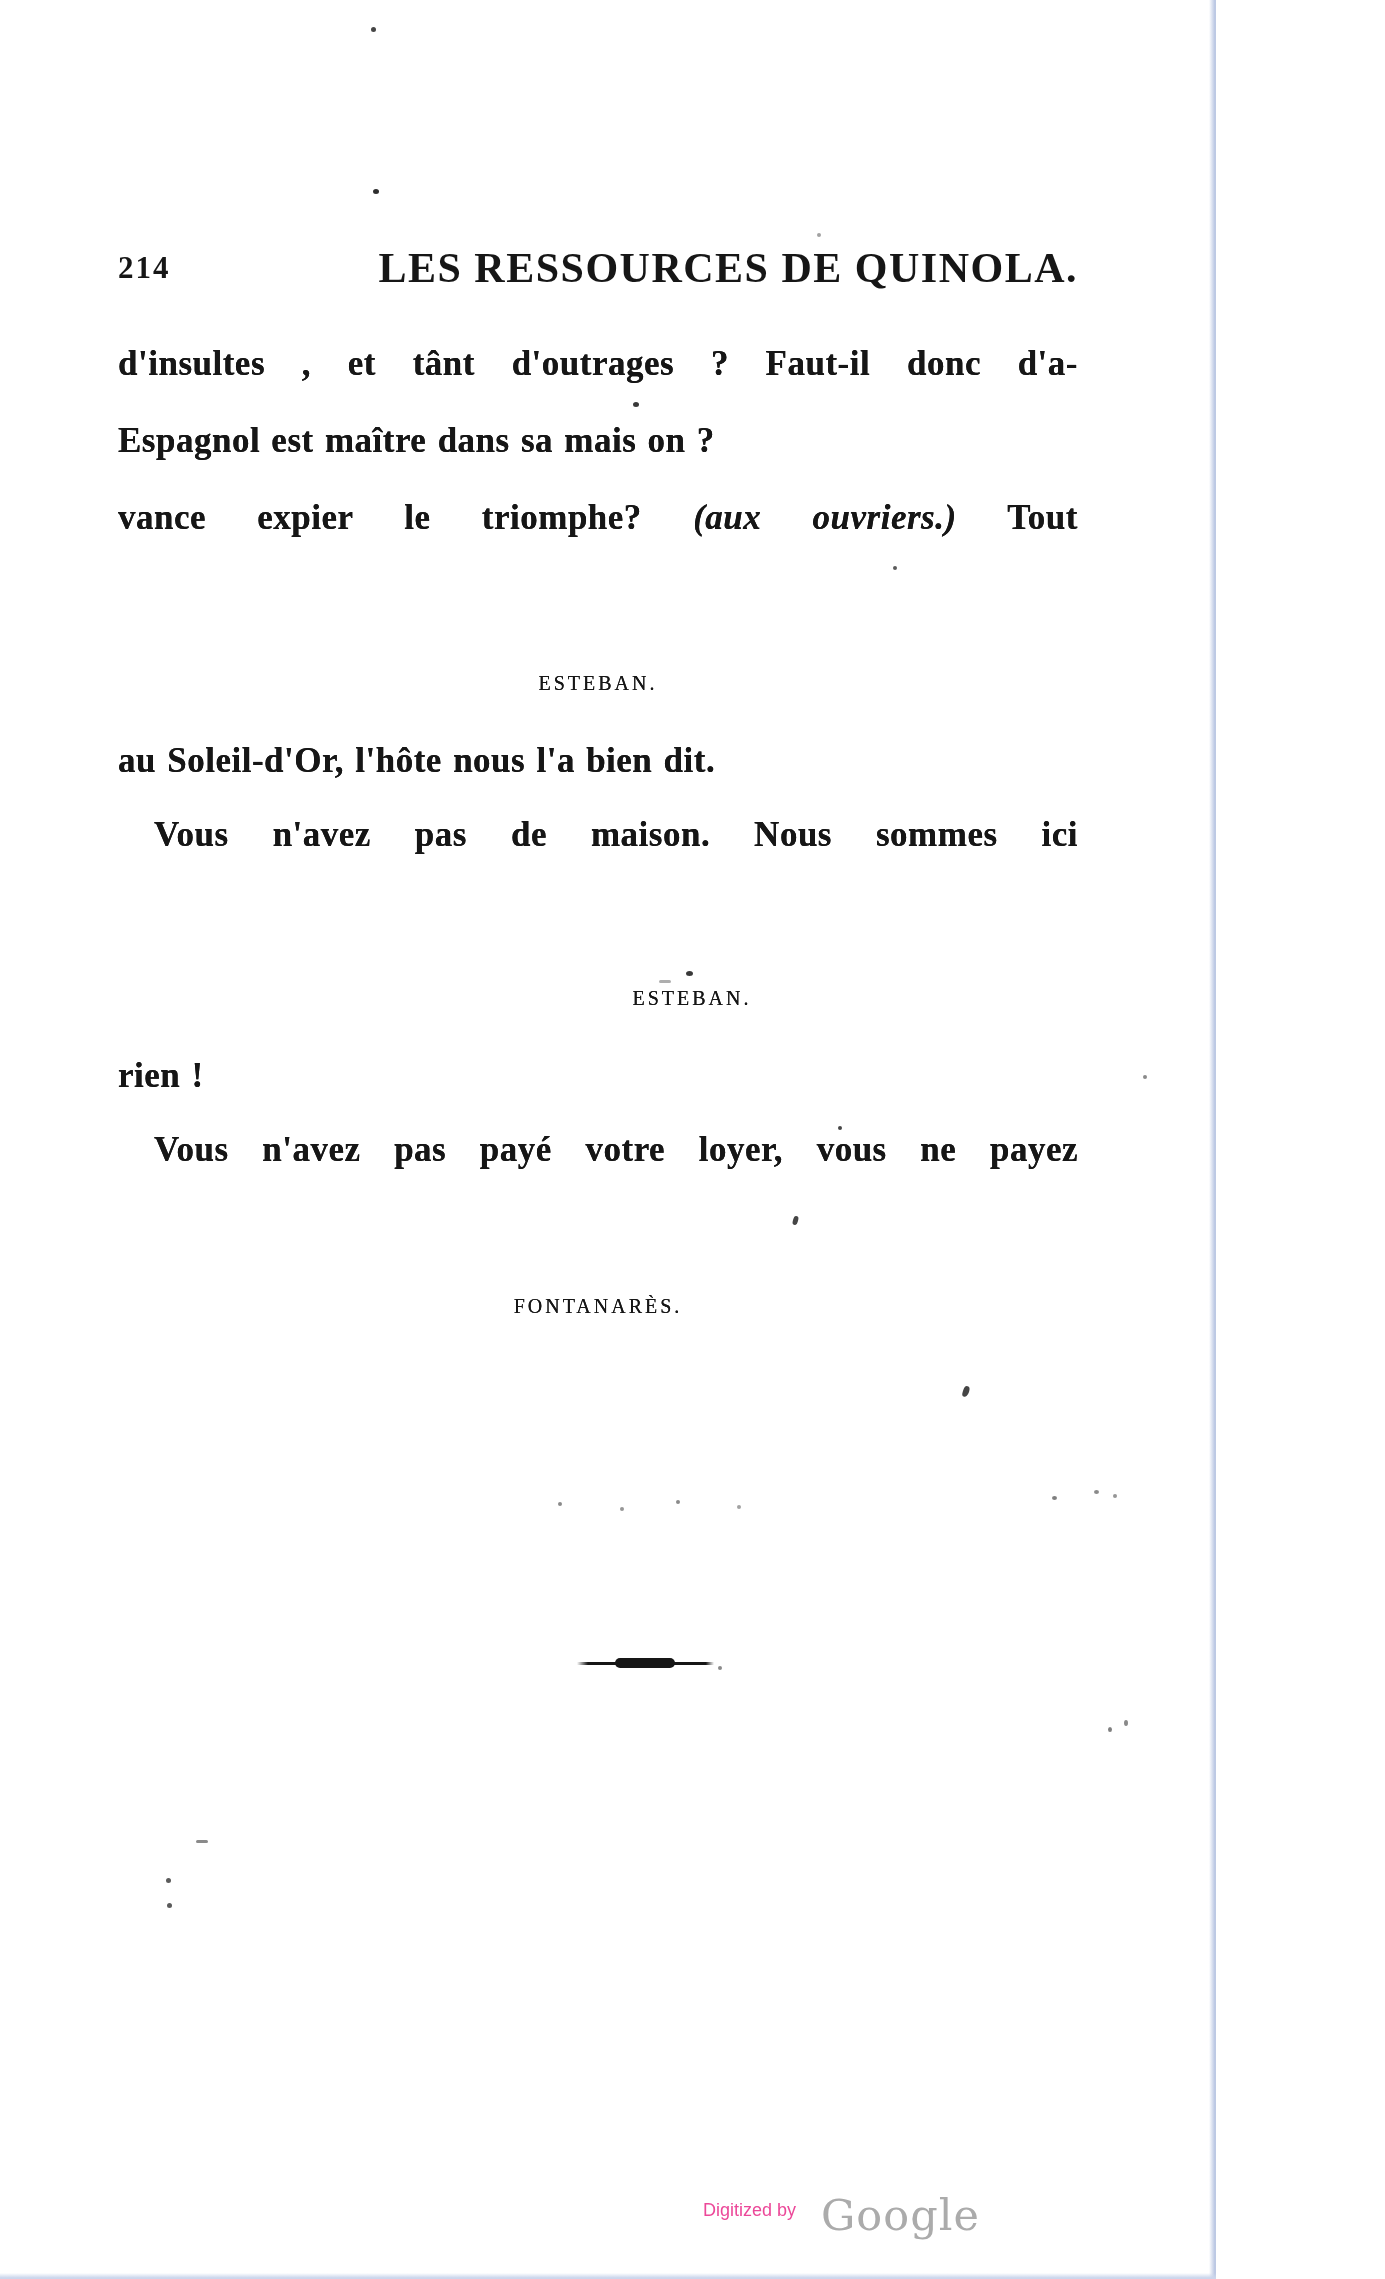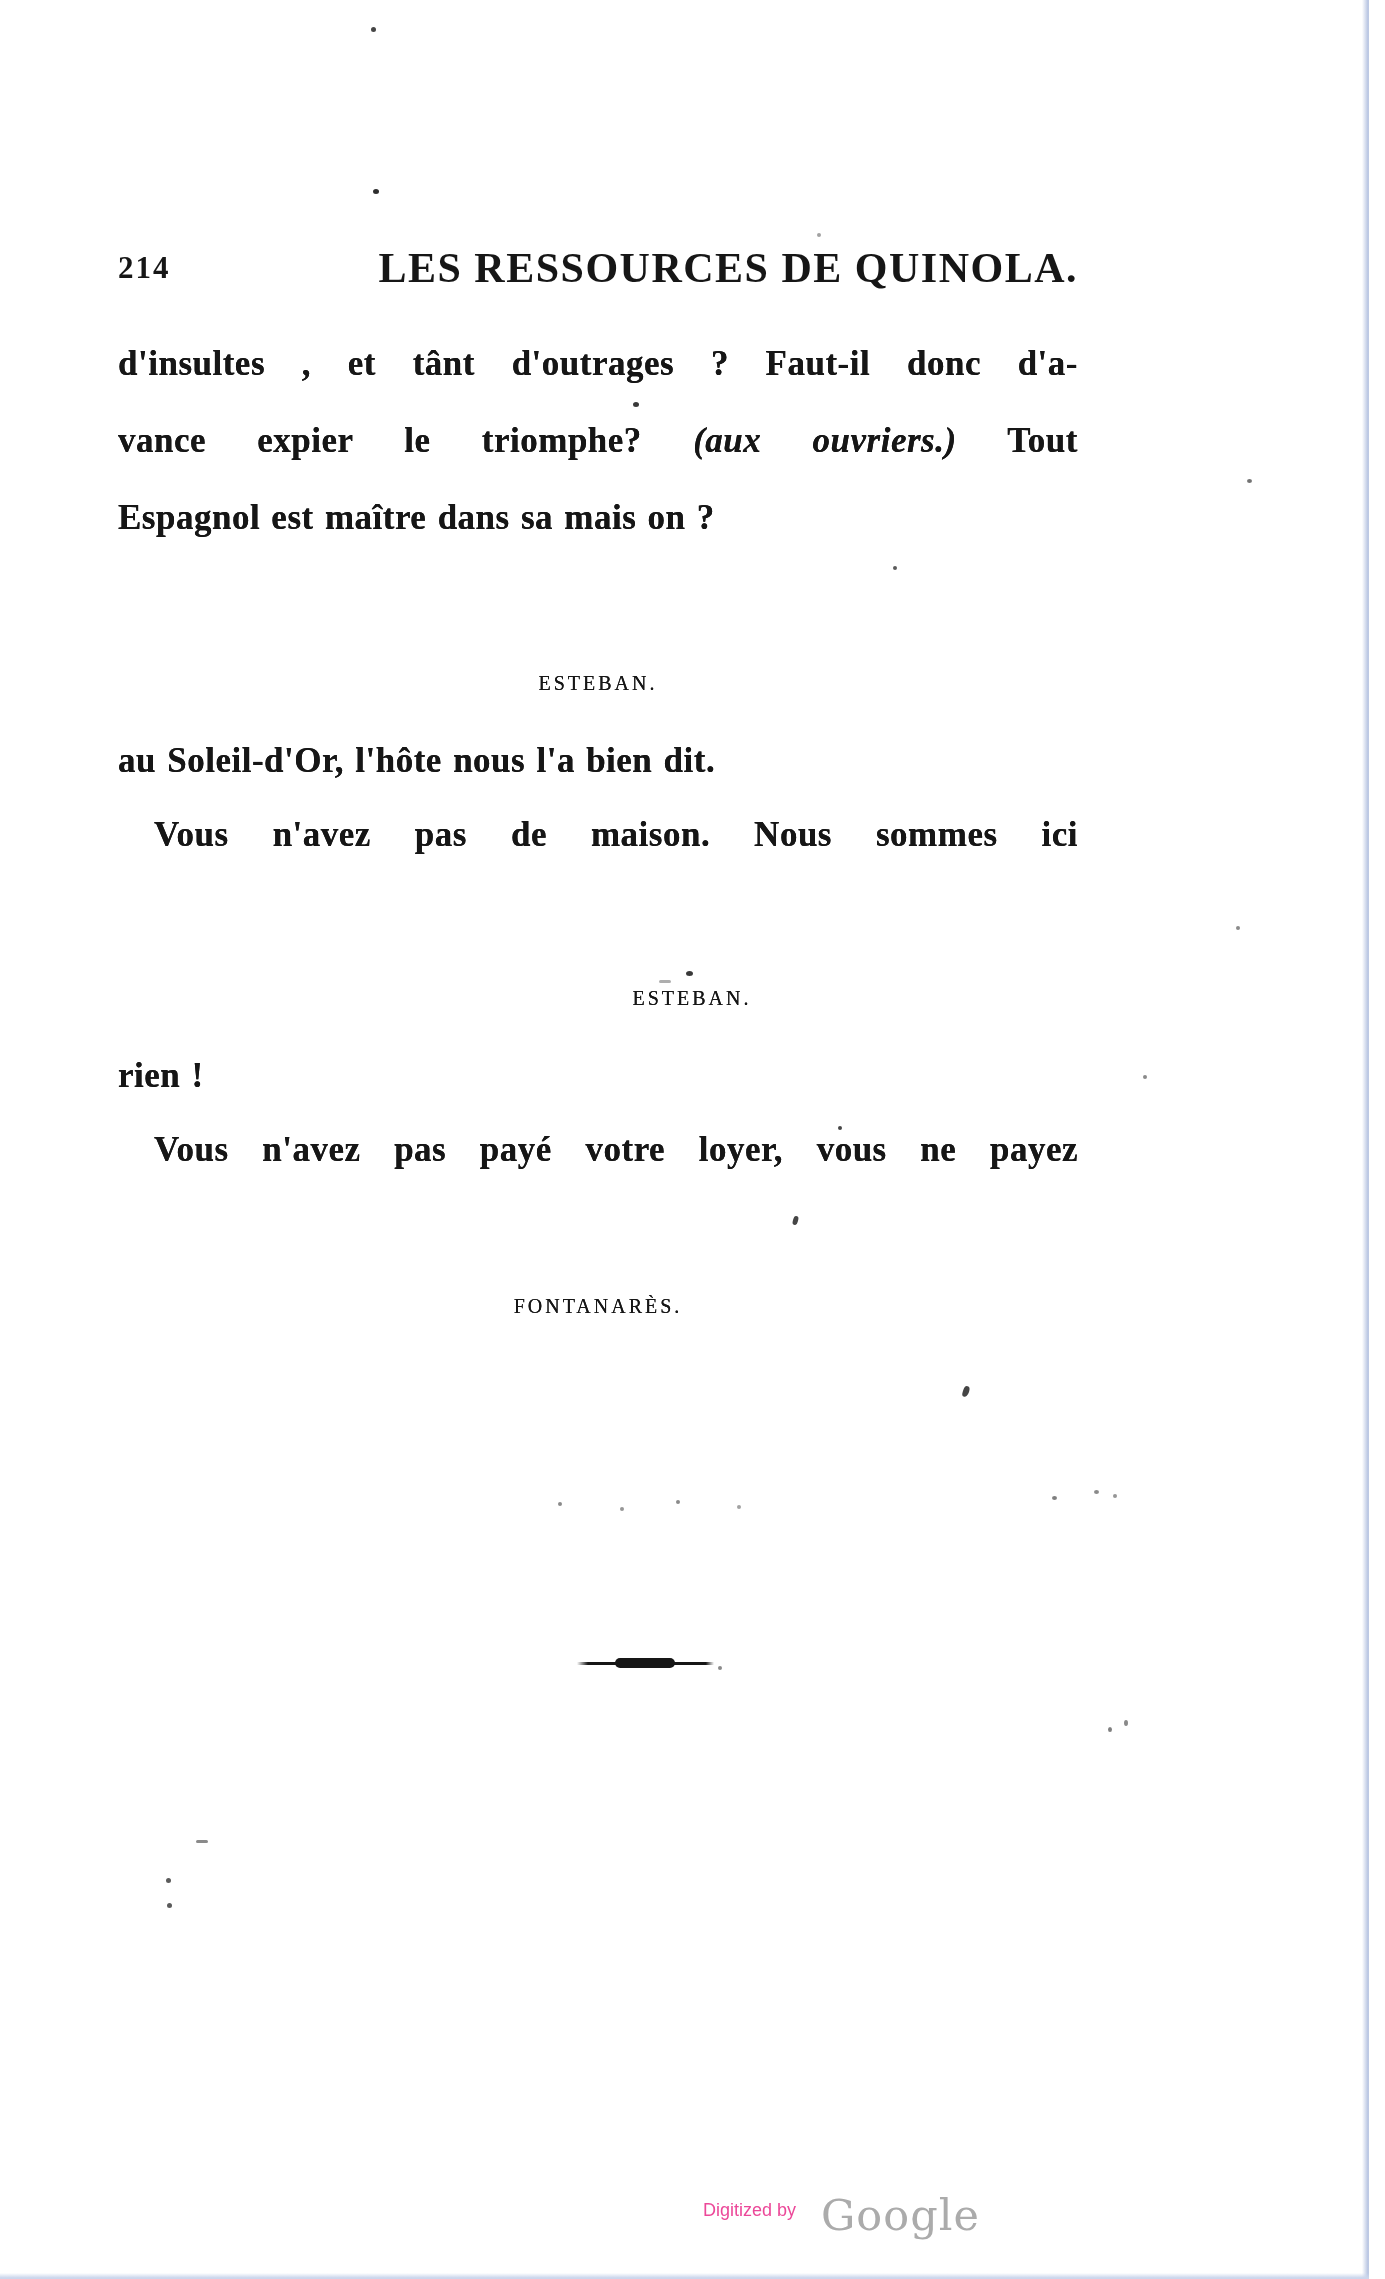--- a/index.html
+++ b/index.html
@@ -1,18 +1,18 @@
 <!DOCTYPE html>
 <html><head>
 <meta charset="utf-8">
 <style>
   html,body{margin:0;padding:0;background:#ffffff;}
   .page{
     position:relative;
-    width:1369px;height:2279px;
+    width:1216px;height:2279px;
     background:#ffffff;
     overflow:hidden;
     font-family:"Liberation Serif","DejaVu Serif",serif;
     color:#161616;
   }
   
   .running-head{position:absolute;top:246px;left:118px;width:960px;height:44px;line-height:44px;}
   .pageno{position:absolute;left:0;top:0;font-size:31px;font-weight:700;letter-spacing:2px;}
   .title{display:block;text-align:right;font-size:42px;font-weight:700;letter-spacing:1.5px;white-space:nowrap;}
   
@@ -57,22 +57,22 @@
 
 <div class="page">
 
   <div class="running-head">
     <span class="pageno">214</span>
     <span class="title">LES RESSOURCES DE QUINOLA.</span>
   </div>
 
   <div class="para p1" style="top:325px;">
     <div class="tline just">d'insultes , et tânt d'outrages ? Faut-il donc d'a-</div>
+    <div class="tline">Espagnol est maître dans sa mais on ?</div>
     <div class="tline just"><span>vance expier le triomphe? </span><span class="it">(aux ouvriers.)</span><span> Tout</span></div>
-    <div class="tline">Espagnol est maître dans sa mais on ?</div>
   </div>
 
   <div class="speaker" style="top:623px;">ESTEBAN.</div>
   <div class="para p2" style="top:724px;">
     <div class="tline">au Soleil-d'Or, l'hôte nous l'a bien dit.</div>
     <div class="tline just ind">Vous n'avez pas de maison. Nous sommes ici</div>
   </div>
 
   <div class="speaker h-girone" style="top:938px;">ESTEBAN.</div>
   <div class="para p3" style="top:1039px;">

